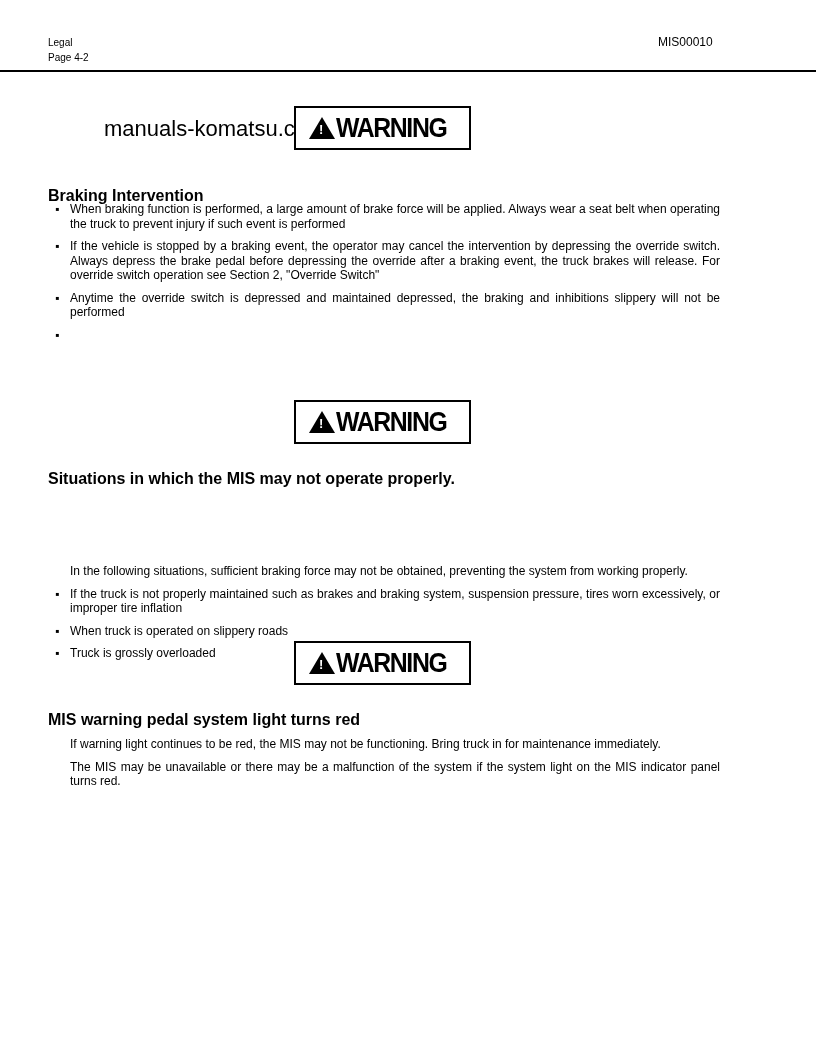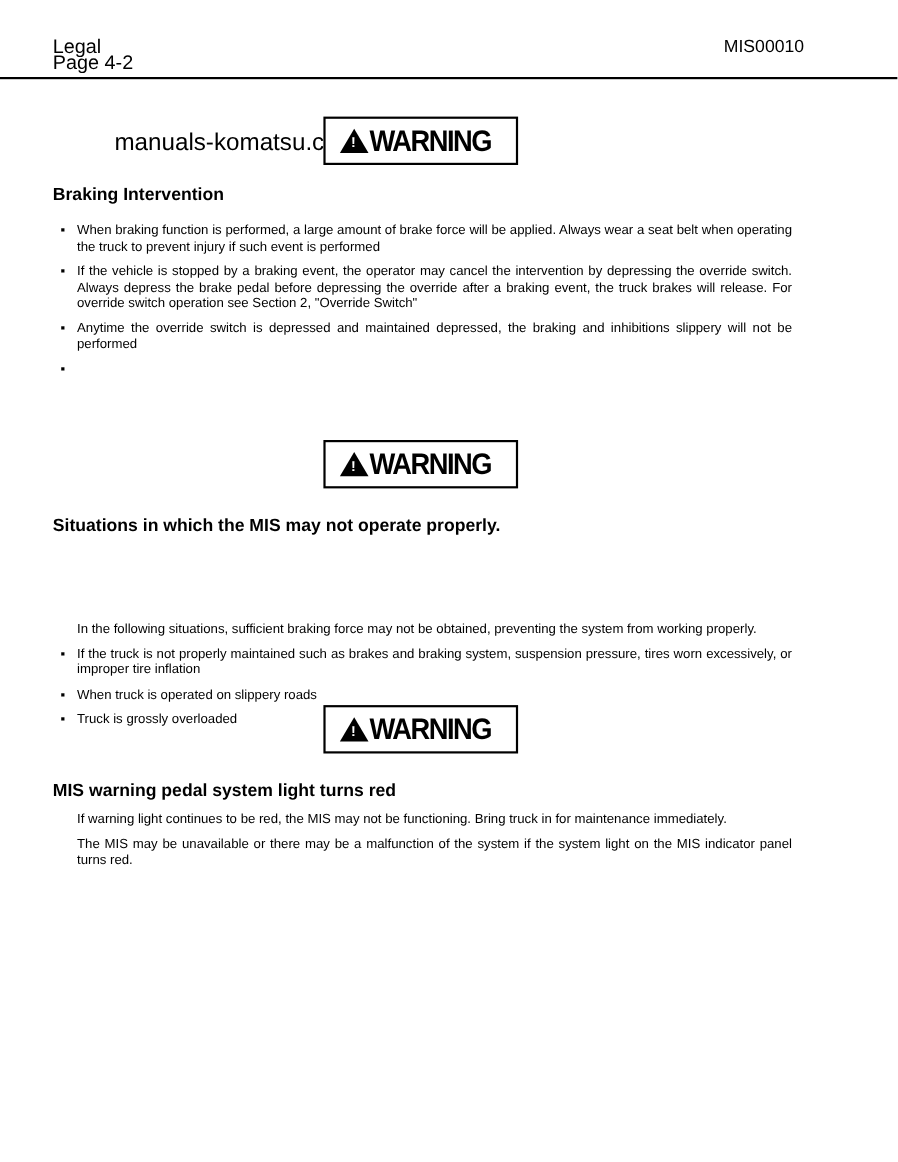--- a/index.html
+++ b/index.html
@@ -1,18 +1,18 @@
 <!DOCTYPE html>
 <html><head>
 <meta charset="utf-8">
 <style>
   html, body { margin:0; padding:0; background:#ffffff; }
   body { width:816px; height:1056px; position:relative; overflow:hidden; font-family:"Liberation Sans", sans-serif; color:#000; }
-  .hdr-left { position:absolute; left:48px; top:35px; font-size:18px; line-height:15px; }
-  .hdr-right { position:absolute; left:658px; top:35px; font-size:16px; line-height:15px; }
+  .hdr-left { position:absolute; left:48px; top:35px; font-size:10px; line-height:15px; }
+  .hdr-right { position:absolute; left:658px; top:35px; font-size:12px; line-height:15px; }
   .hdr-rule { position:absolute; left:0; top:70px; width:816px; height:2px; background:#000; }
   .watermark { position:absolute; left:104px; top:116px; font-size:22px; line-height:26px; color:#000; white-space:nowrap; z-index:1; }
   .warnbox { position:absolute; left:294px; width:177px; height:44px; border:2px solid #000; background:#fff; box-sizing:border-box; display:flex; align-items:center; justify-content:center; z-index:2; }
   .warnbox .tri { width:0; height:0; border-left:13px solid transparent; border-right:13px solid transparent; border-bottom:22px solid #000; position:relative; margin-right:1px; }
   .warnbox .tri span { position:absolute; left:-3px; top:6px; color:#fff; font-weight:bold; font-size:13px; line-height:14px; font-family:"Liberation Sans", sans-serif; }
   .warnbox .word { font-weight:bold; font-size:27px; letter-spacing:-1.5px; font-family:"Liberation Sans", sans-serif; transform:scaleX(0.92); transform-origin:left center; }
   .h2 { position:absolute; left:48px; font-weight:bold; font-size:16px; line-height:19px; }
   .blk { position:absolute; left:48px; width:672px; font-size:12px; line-height:14.5px; }
   .item { position:relative; padding-left:22px; text-align:justify; margin-bottom:8px; }
   .item .bul { position:absolute; left:7px; top:0; }
@@ -30,21 +30,21 @@
 
 <div class="watermark">manuals-komatsu.com</div>
 
 <div class="warnbox" style="top:106px;">
   <div class="tri">
       <span>!</span>
     </div>
   <div class="word">WARNING</div>
 </div>
 
-<div class="h2" style="top:168px;">Braking Intervention</div>
+<div class="h2" style="top:186px;">Braking Intervention</div>
 <div class="blk" style="top:202px;">
   <div class="item"><span class="bul">▪</span><span>When braking function is performed, a large amount of brake force will be applied. Always wear a seat belt when operating the truck to prevent injury if such event is performed</span></div>
   <div class="item"><span class="bul">▪</span><span>If the vehicle is stopped by a braking event, the operator may cancel the intervention by depressing the override switch. Always depress the brake pedal before depressing the override after a braking event, the truck brakes will release. For override switch operation see Section 2, "Override Switch"</span></div>
   <div class="item"><span class="bul">▪</span><span>Anytime the override switch is depressed and maintained depressed, the braking and inhibitions slippery will not be performed</span></div>
   <div class="item"><span class="bul">▪</span></div>
 </div>
 
 <div class="warnbox" style="top:400px;">
   <div class="tri">
       <span>!</span>

